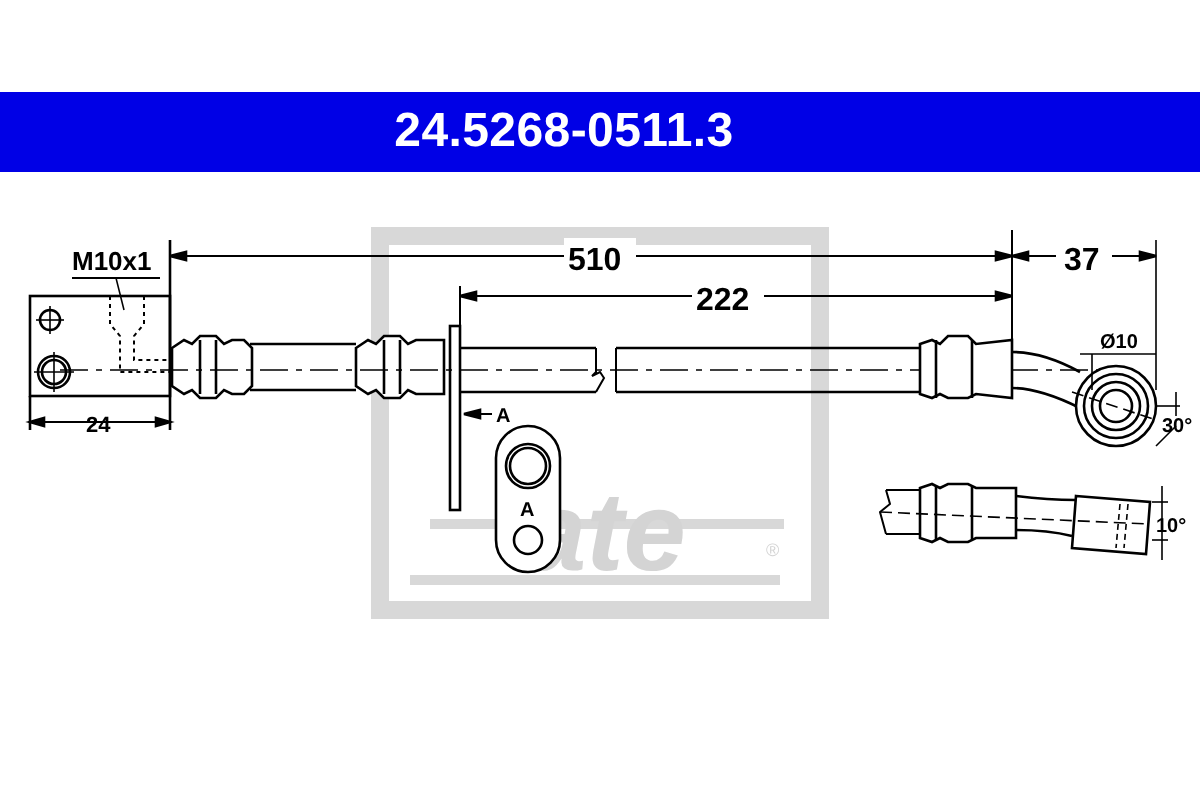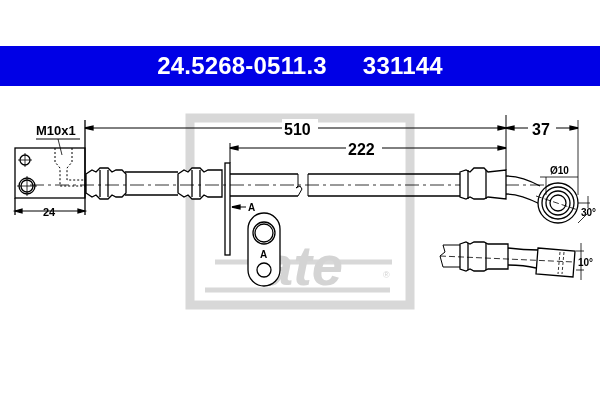--- a/index.html
+++ b/index.html
@@ -9,21 +9,20 @@
   .header .gap { width:36px; }
   svg { position:absolute; left:0; top:0; }
   .dimtxt { font-family:"Liberation Sans", sans-serif; font-weight:bold; fill:#000; }
 </style>
 </head>
 <body>
 
 <div class="header">
   <span>24.5268-0511.3</span>
   <span class="gap"></span>
-  <span>331144</span>
 </div>
 
 <svg width="600" height="400" viewBox="0 0 600 400">
 
   <g fill="none" stroke="#d8d8d8">
     <rect x="190" y="118" width="220" height="187" stroke-width="9"></rect>
     <line x1="215" y1="262" x2="392" y2="262" stroke-width="5"></line>
     <line x1="205" y1="290" x2="390" y2="290" stroke-width="5"></line>
   </g>
   <text x="262" y="285" font-size="56" font-weight="bold" font-style="italic" fill="#d4d4d4" font-family="Liberation Sans, sans-serif">ate</text>

